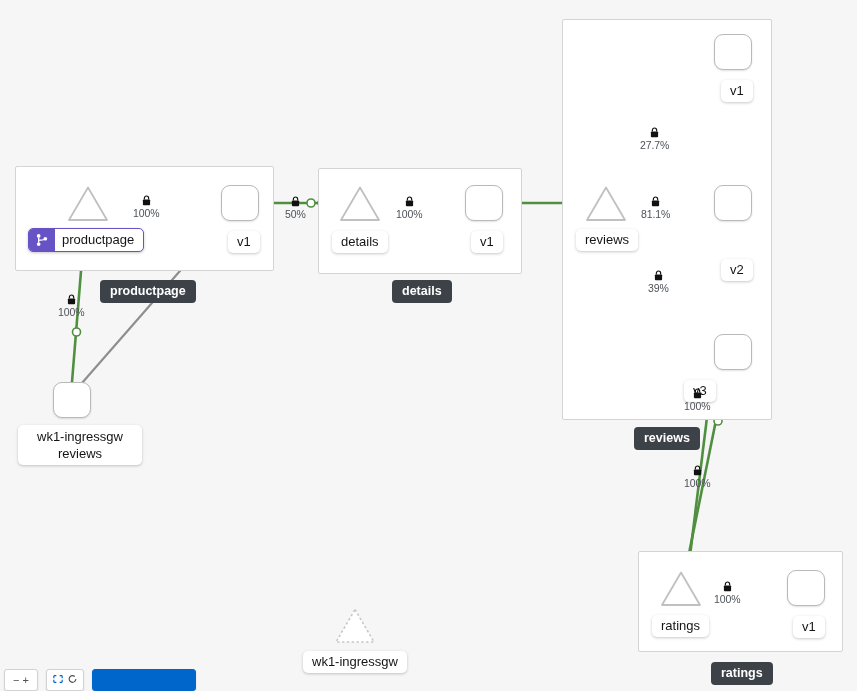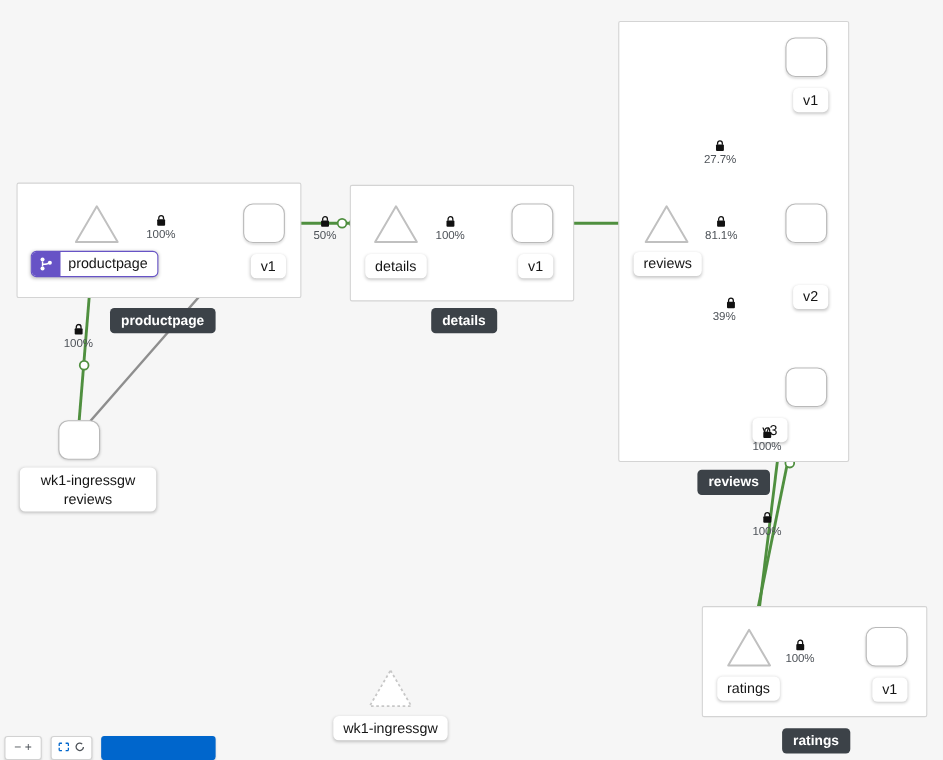--- a/index.html
+++ b/index.html
@@ -327,21 +327,21 @@
   <div class="elabel" style="left:641px;top:196px;">
     <span class="lock">
       <svg width="9" height="11" viewBox="0 0 10 12">
           <path d="M2.6 5V3.4a2.4 2.4 0 0 1 4.8 0V5" fill="none" stroke="#111" stroke-width="1.3"></path>
           <rect x="1" y="4.8" width="8" height="6.4" rx="1" fill="#111"></rect>
         </svg>
     </span>
     <span class="pct">81.1%</span>
   </div>
 
-  <div class="elabel" style="left:648px;top:270px;align-items:flex-end;">
+  <div class="elabel" style="left:648px;top:270px;">
     <span class="lock">
       <svg width="9" height="11" viewBox="0 0 10 12">
           <path d="M2.6 5V3.4a2.4 2.4 0 0 1 4.8 0V5" fill="none" stroke="#111" stroke-width="1.3"></path>
           <rect x="1" y="4.8" width="8" height="6.4" rx="1" fill="#111"></rect>
         </svg>
     </span>
     <span class="pct">39%</span>
   </div>
 
   <div class="elabel" style="left:684px;top:388px;">

